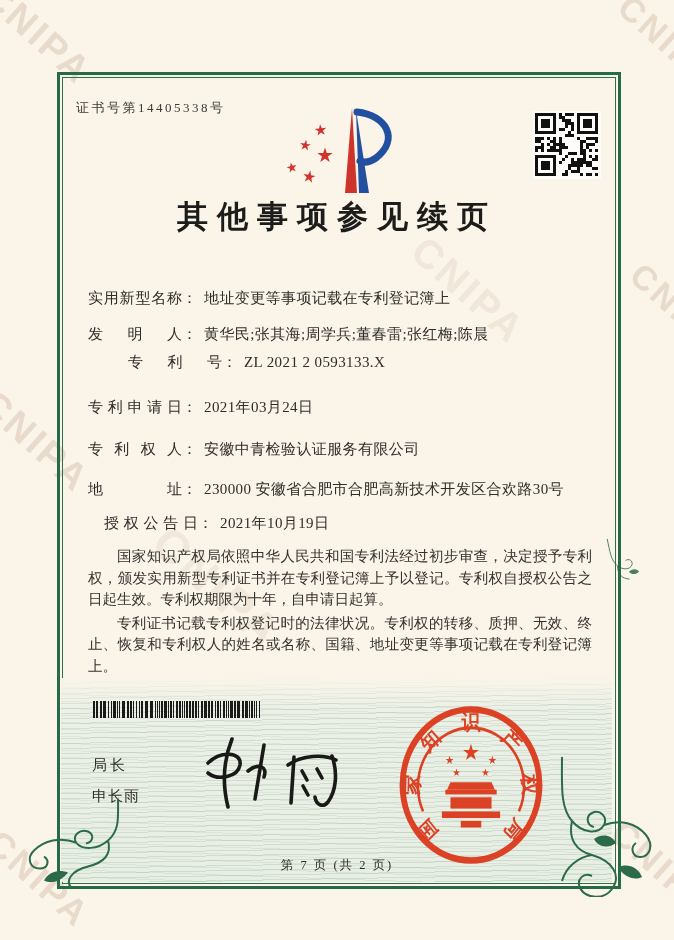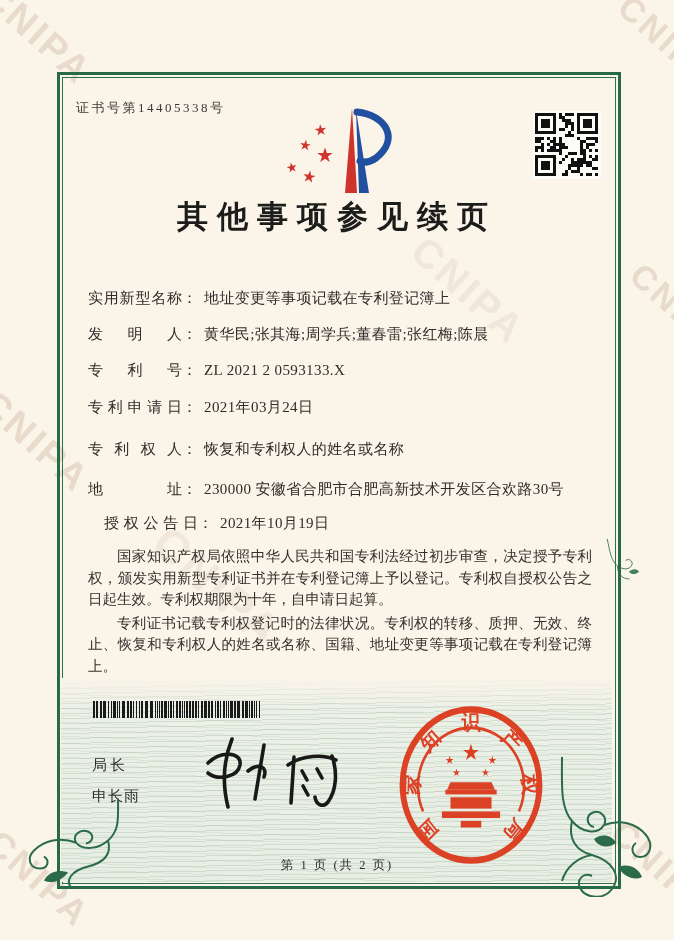--- a/index.html
+++ b/index.html
@@ -254,28 +254,28 @@
 
   <div class="title">其他事项参见续页</div>
 
   <div class="fields">
     <div class="frow" style="top:0;">
       <span class="flabel">实用新型名称</span><span class="fcolon">：</span><span class="fvalue">地址变更等事项记载在专利登记簿上</span>
     </div>
     <div class="frow" style="top:36px;">
       <span class="flabel">发明人</span><span class="fcolon">：</span><span class="fvalue">黄华民;张其海;周学兵;董春雷;张红梅;陈晨</span>
     </div>
-    <div class="frow" style="top:72px;">
+    <div class="frow" style="top:64px;margin-left:40px;">
       <span class="flabel">专利号</span><span class="fcolon">：</span><span class="fvalue">ZL 2021 2 0593133.X</span>
     </div>
     <div class="frow" style="top:109px;">
       <span class="flabel">专利申请日</span><span class="fcolon">：</span><span class="fvalue">2021年03月24日</span>
     </div>
     <div class="frow" style="top:151px;">
-      <span class="flabel">专利权人</span><span class="fcolon">：</span><span class="fvalue">恢复和专利权人的姓名或名称</span>
+      <span class="flabel">专利权人</span><span class="fcolon">：</span><span class="fvalue">安徽中青检验认证服务有限公司</span>
     </div>
     <div class="frow" style="top:191px;">
       <span class="flabel">地址</span><span class="fcolon">：</span><span class="fvalue">230000 安徽省合肥市合肥高新技术开发区合欢路30号</span>
     </div>
     <div class="frow" style="top:225px; width:522px;margin-left:16px;">
       <span>
         <span class="flabel">授权公告日</span><span class="fcolon">：</span><span class="fvalue">2021年10月19日</span>
       </span>
     </div>
   </div>
@@ -379,21 +379,21 @@
     <path d="M72,12 L63,66"></path>
     <path d="M56,38 C66,30 76,33 72,44"></path>
     <path d="M96,32 C110,22 132,21 144,27"></path>
     <path d="M102,24 L99,70"></path>
     <path d="M140,23 C146,40 144,58 136,69 C131,75 124,72 123,64"></path>
     <path d="M110,38 L115,47"></path>
     <path d="M125,36 L130,45"></path>
     <path d="M111,53 L116,62"></path>
   </svg>
 
-  <div class="pageno">第 1 页 (共 2 页)</div>
+  <div class="pageno">第 7 页 (共 2 页)</div>
 
   <svg class="flourish fl-br" width="120" height="140" viewBox="0 0 120 140">
     <path d="M14,0 C14,28 12,50 24,64 C34,76 50,78 56,68 C60,60 52,52 44,56 C38,59 38,68 46,70"></path>
     <path d="M24,64 C20,82 28,94 44,98 C64,104 74,118 64,132 C56,143 38,142 32,131 C28,122 36,115 44,119"></path>
     <path d="M44,98 C30,100 18,110 14,124"></path>
     <path d="M56,68 C72,62 88,66 98,78 C106,88 102,100 92,100 C84,100 82,90 88,86"></path>
     <path class="leaf" d="M70,110 C80,106 90,110 94,120 C86,124 76,120 70,110 Z"></path>
     <path class="leaf" d="M46,82 C54,76 64,78 68,86 C60,92 50,90 46,82 Z"></path>
   </svg>
   <svg class="flourish fl-bl" width="110" height="95" viewBox="10 48 110 92">

